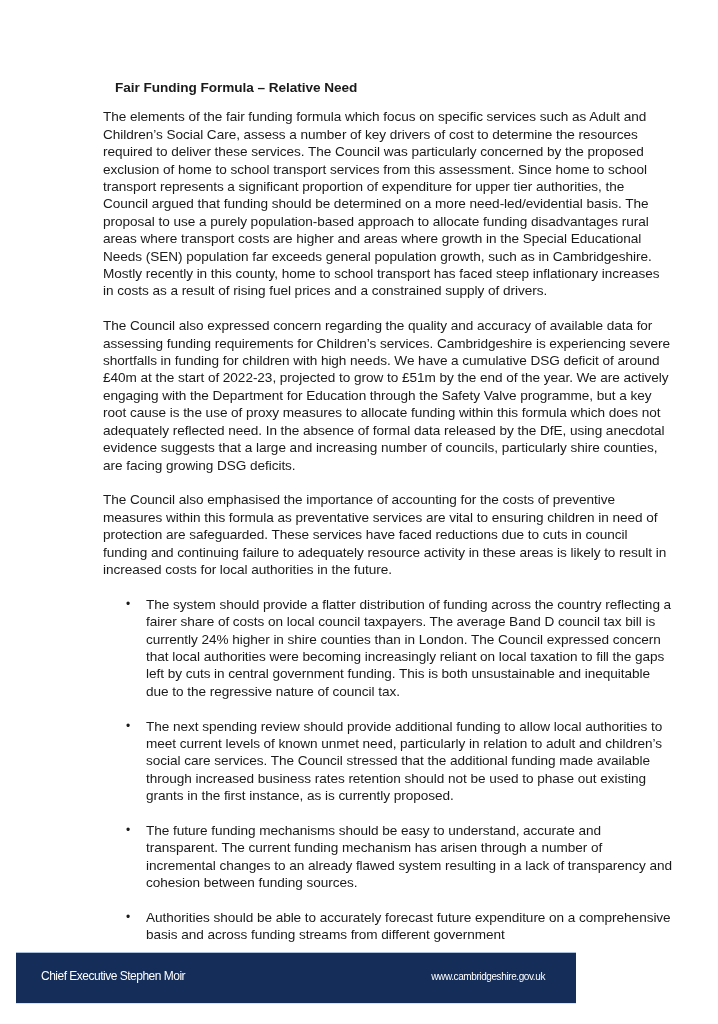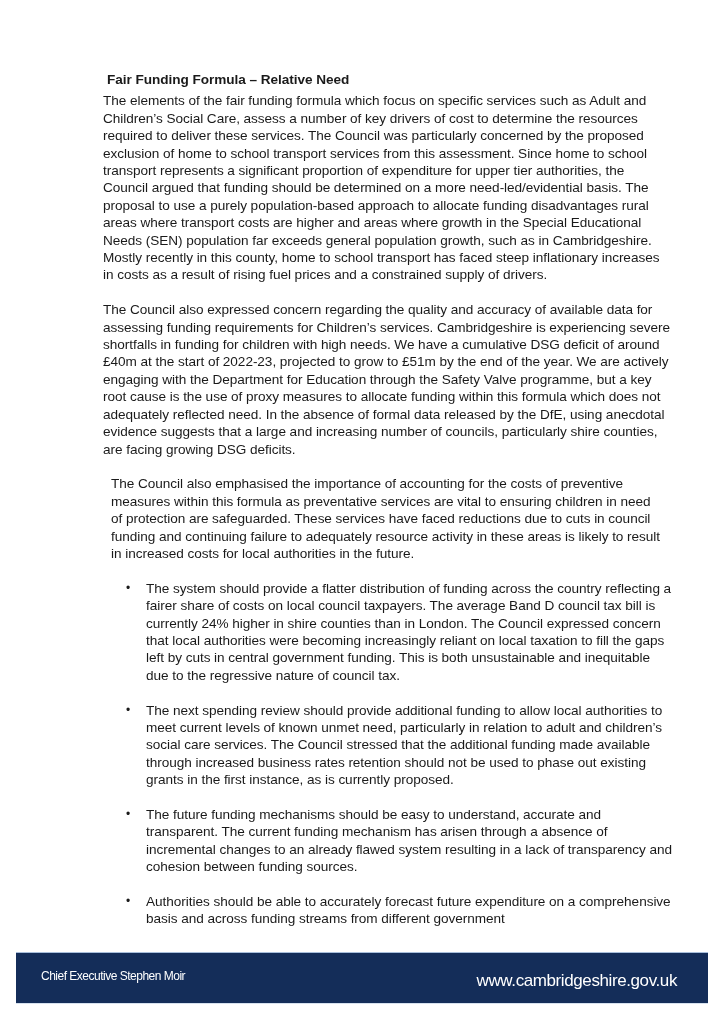--- a/index.html
+++ b/index.html
@@ -1,32 +1,32 @@
 <!DOCTYPE html>
 <html><head>
 <meta charset="utf-8">
 <style>
   html, body { margin: 0; padding: 0; background: #ffffff; }
   body { width: 718px; height: 1024px; position: relative; overflow: hidden;
          font-family: "Liberation Sans", sans-serif; color: #1a1a1a; }
   .page { position: absolute; left: 103px; top: 67px; width: 570px;
           font-size: 13.6px; line-height: 17.4px; letter-spacing: -0.05px; }
-  .heading { font-weight: bold; margin: 4px; }
+  .heading { font-weight: bold; margin: 12px; }
   .para { margin: 0 0 17.4px 0; }
-  .para.tight { margin: 8px; }
+  .para.tight { margin: 0; }
   .section { margin-bottom: 17.4px; }
   ul.recs { list-style: none; margin: 0; padding: 0; }
   ul.recs li { position: relative; padding-left: 43px; margin-bottom: 17.4px; }
   ul.recs li .bullet { position: absolute; left: 23px; top: 0; font-size: 12px; }
-  .footer { position: absolute; left: 16px; top: 952px; width: 692px; height: 52px;
+  .footer { position: absolute; left: 16px; top: 952px; width: 560px; height: 52px;
             background: #142d59; border-top: 1px solid #a9bfdc; border-bottom: 1px solid #d6e1ee; box-sizing: border-box; }
   .footer .left { position: absolute; left: 25px; top: 16px; color: #ffffff;
                   font-size: 12px; letter-spacing: -0.5px; }
   .footer .right { position: absolute; right: 31px; top: 18px; color: #ffffff;
-                   font-size: 17px; letter-spacing: -0.4px; }
+                   font-size: 10px; letter-spacing: -0.4px; }
 </style>
 </head>
 <body>
 
 <div class="page">
   <div class="section">
     <p class="heading">Fair Funding Formula – Relative Need</p>
     <p class="para">The elements of the fair funding formula which focus on specific services such as Adult and Children’s Social Care, assess a number of key drivers of cost to determine the resources required to deliver these services. The Council was particularly concerned by the proposed exclusion of home to school transport services from this assessment. Since home to school transport represents a significant proportion of expenditure for upper tier authorities, the Council argued that funding should be determined on a more need-led/evidential basis. The proposal to use a purely population-based approach to allocate funding disadvantages rural areas where transport costs are higher and areas where growth in the Special Educational Needs (SEN) population far exceeds general population growth, such as in Cambridgeshire. Mostly recently in this county, home to school transport has faced steep inflationary increases in costs as a result of rising fuel prices and a constrained supply of drivers.</p>
     <p class="para">The Council also expressed concern regarding the quality and accuracy of available data for assessing funding requirements for Children’s services. Cambridgeshire is experiencing severe shortfalls in funding for children with high needs. We have a cumulative DSG deficit of around £40m at the start of 2022-23, projected to grow to £51m by the end of the year.  We are actively engaging with the Department for Education through the Safety Valve programme, but a key root cause is the use of proxy measures to allocate funding within this formula which does not adequately reflected need. In the absence of formal data released by the DfE, using anecdotal evidence suggests that a large and increasing number of councils, particularly shire counties, are facing growing DSG deficits.</p>
     <p class="para tight">The Council also emphasised the importance of accounting for the costs of preventive measures within this formula as preventative services are vital to ensuring children in need of protection are safeguarded. These services have faced reductions due to cuts in council funding and continuing failure to adequately resource activity in these areas is likely to result in increased costs for local authorities in the future.</p>
@@ -37,21 +37,21 @@
       <li>
         <span class="bullet">•</span>
         <span>The system should provide a flatter distribution of funding across the country reflecting a fairer share of costs on local council taxpayers. The average Band D council tax bill is currently 24% higher in shire counties than in London. The Council expressed concern that local authorities were becoming increasingly reliant on local taxation to fill the gaps left by cuts in central government funding. This is both unsustainable and inequitable due to the regressive nature of council tax.</span>
       </li>
       <li>
         <span class="bullet">•</span>
         <span>The next spending review should provide additional funding to allow local authorities to meet current levels of known unmet need, particularly in relation to adult and children’s social care services. The Council stressed that the additional funding made available through increased business rates retention should not be used to phase out existing grants in the first instance, as is currently proposed.</span>
       </li>
       <li>
         <span class="bullet">•</span>
-        <span>The future funding mechanisms should be easy to understand, accurate and transparent. The current funding mechanism has arisen through a absence of incremental changes to an already flawed system resulting in a lack of transparency and cohesion between funding sources.</span>
+        <span>The future funding mechanisms should be easy to understand, accurate and transparent. The current funding mechanism has arisen through a number of incremental changes to an already flawed system resulting in a lack of transparency and cohesion between funding sources.</span>
       </li>
       <li>
         <span class="bullet">•</span>
         <span>Authorities should be able to accurately forecast future expenditure on a comprehensive basis and across funding streams from different government</span>
       </li>
     </ul>
   </div>
 </div>
 
 <div class="footer">

